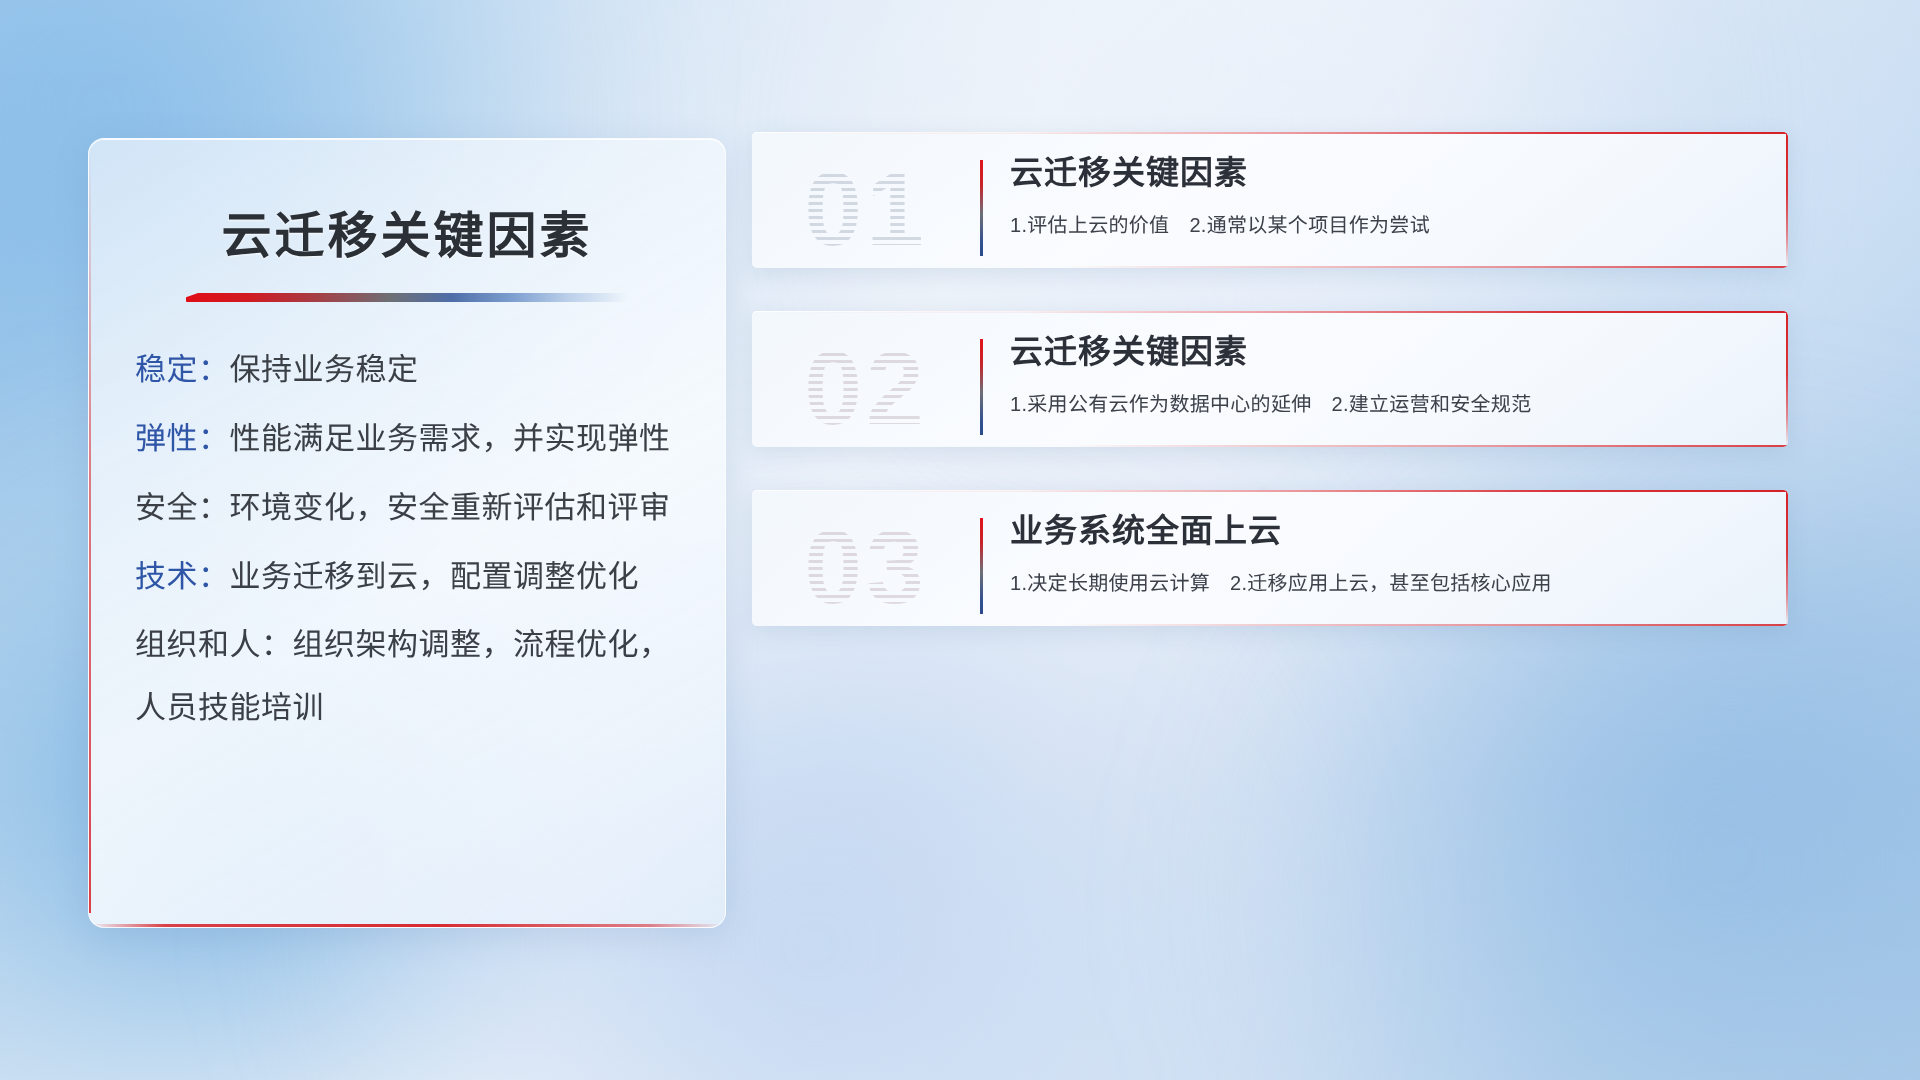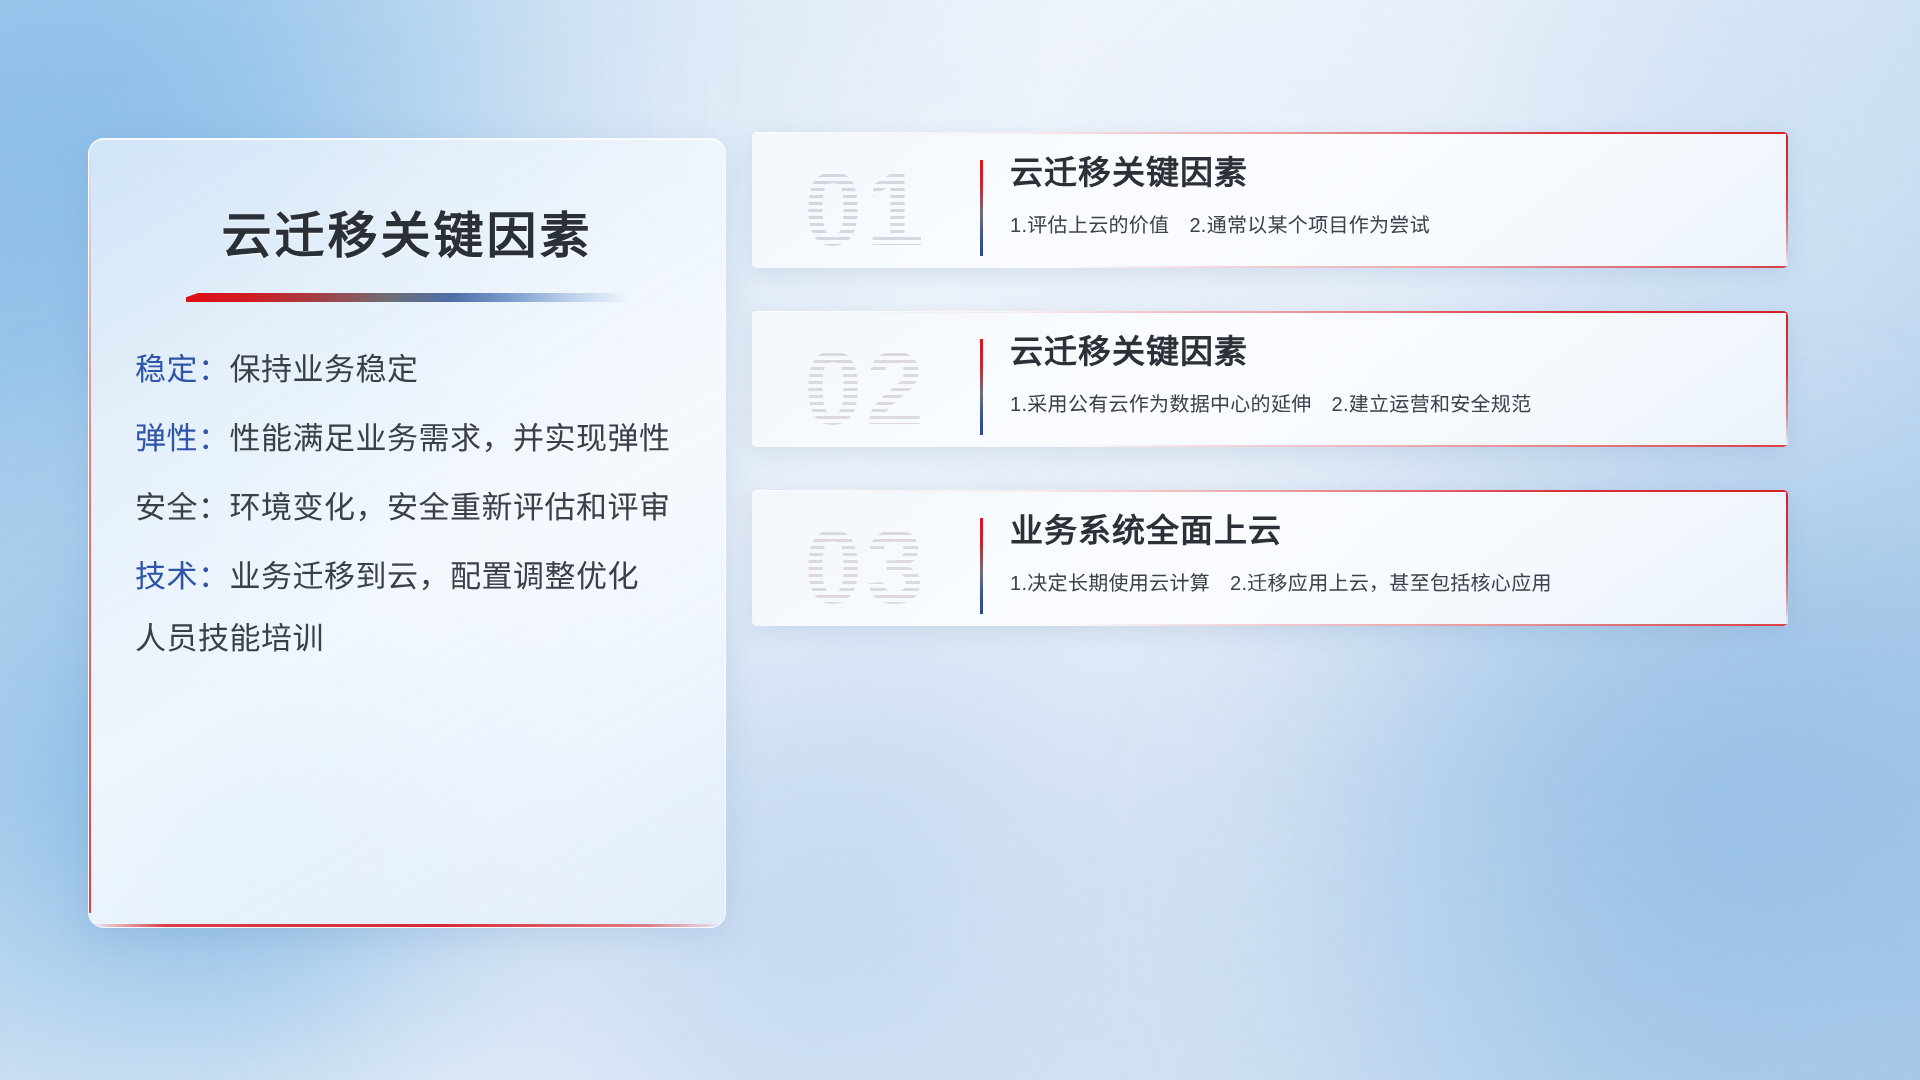--- a/index.html
+++ b/index.html
@@ -195,20 +195,23 @@
       </li>
       <li class="factor-row">
         <span class="factor-label">弹性：</span><span class="factor-text">性能满足业务需求，并实现弹性</span>
       </li>
       <li class="factor-row">
         <span class="factor-label neutral">安全：</span><span class="factor-text">环境变化，安全重新评估和评审</span>
       </li>
       <li class="factor-row">
         <span class="factor-label">技术：</span><span class="factor-text">业务迁移到云，配置调整优化</span>
       </li>
+      <li class="factor-row">
+        <span class="factor-label neutral">组织和人：</span><span class="factor-text">组织架构调整，流程优化，</span>
+      </li>
       <li class="factor-row factor-cont">
         <span class="factor-text">人员技能培训</span>
       </li>
     </ul>
   </section>
 
   <section id="cards">
 
     <article class="card">
       <div class="edge-top"></div>

